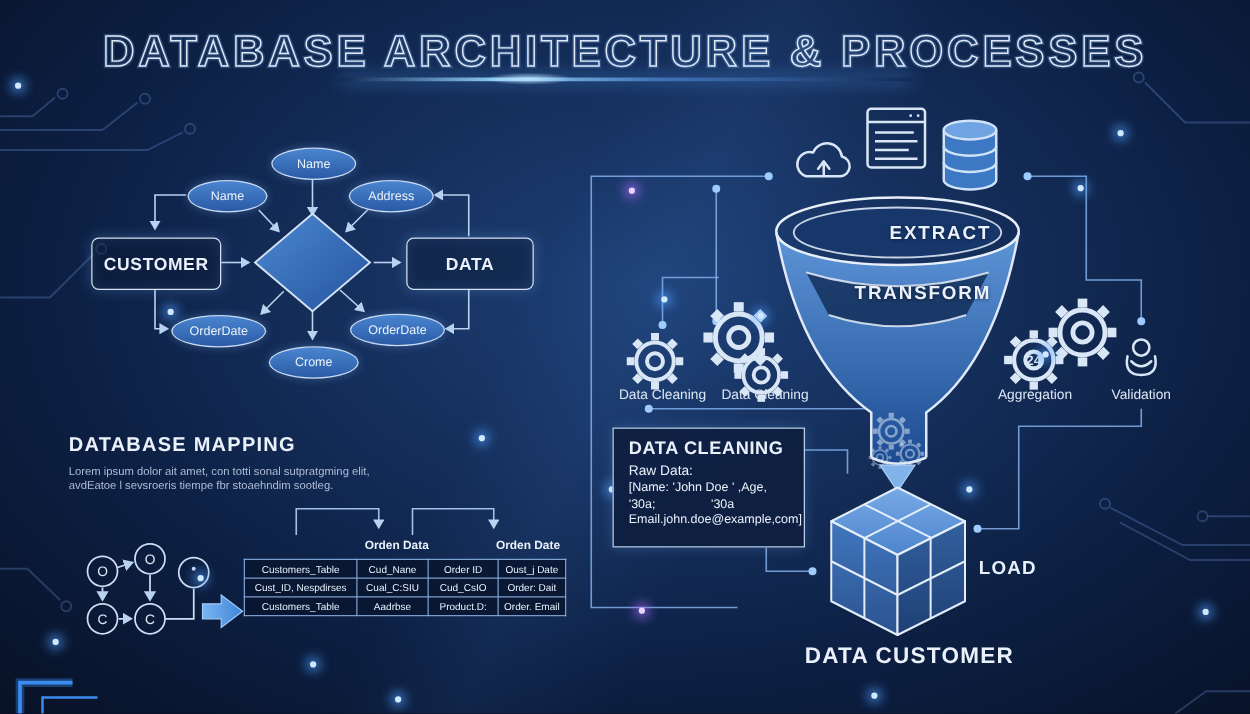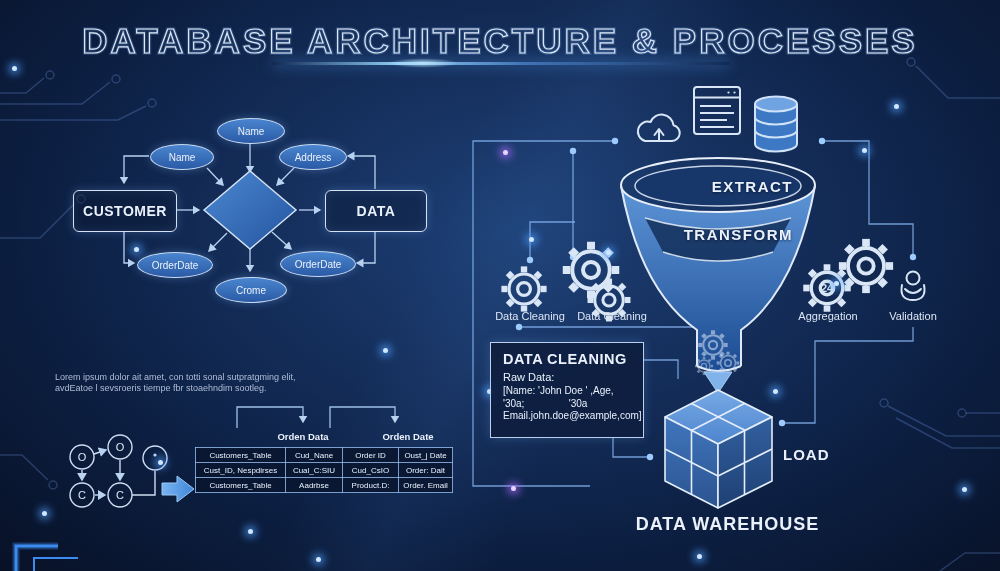--- a/index.html
+++ b/index.html
@@ -23,21 +23,21 @@
     letter-spacing:.5px;box-shadow:0 0 10px rgba(130,180,250,.28), inset 0 0 12px rgba(130,180,250,.12);z-index:2;}
   .attr{border:1.5px solid rgba(215,230,250,.9);border-radius:50%;
     background:linear-gradient(180deg,#4a85cf 0%,#2a5aa5 100%);
     display:flex;align-items:center;justify-content:center;font-size:10px;z-index:2;
     box-shadow:0 0 8px rgba(120,175,245,.35);}
   .rel-label{z-index:2;display:flex;align-items:center;justify-content:center;
     font-weight:bold;font-size:15px;letter-spacing:.5px;}
   
   .sec-head{font-weight:bold;font-size:16px;letter-spacing:1px;z-index:2;}
   .sec-body{font-size:9px;line-height:10.5px;color:#aebcd6;z-index:2;}
-  .bracket-label{font-weight:bold;font-size:9.5px;z-index:2;text-align:center;}
+  .bracket-label{font-weight:bold;font-size:9.5px;z-index:2;text-align:right;}
   table.map{border-collapse:collapse;z-index:2;position:absolute;left:195px;top:447px;}
   table.map td{border:1px solid rgba(150,190,240,.8);height:14px;padding:0 2px;
     font-size:8px;text-align:center;color:#e9f1fc;background:rgba(9,22,48,.88);}
   table.map tr.hd td{background:#2f64b6;font-weight:bold;}
   table.map tr.hd td.hl{background:linear-gradient(180deg,#8ab4e9,#5286cf);}
   .c1{width:85px}.c2{width:52px}.c3{width:51px}.c4{width:49px}
   
   .proc-label{font-size:11px;color:#dce6f5;text-align:center;width:90px;z-index:2;}
   .funnel-text{width:150px;text-align:right;font-weight:bold;font-size:15px;
     letter-spacing:1.5px;z-index:2;text-shadow:0 1px 3px rgba(0,10,30,.6);}
@@ -266,20 +266,21 @@
   <div class="abs entity" style="left:325px;top:190px;width:100px;height:40px;">
     <span>DATA</span>
   </div>
   <div class="abs attr" style="left:217px;top:118px;width:66px;height:24px;">Name</div>
   <div class="abs attr" style="left:150px;top:144px;width:62px;height:24px;">Name</div>
   <div class="abs attr" style="left:279px;top:144px;width:66px;height:24px;">Address</div>
   <div class="abs attr" style="left:137px;top:252px;width:74px;height:24px;">OrderDate</div>
   <div class="abs attr" style="left:280px;top:251px;width:74px;height:24px;">OrderDate</div>
   <div class="abs attr" style="left:215px;top:277px;width:70px;height:24px;">Crome</div>
 
+  <div class="abs sec-head" style="left:55px;top:348px;">DATABASE MAPPING</div>
   <div class="abs sec-body" style="left:55px;top:372px;">
     <div>Lorem ipsum dolor ait amet, con totti sonal sutpratgming elit,</div>
     <div>avdEatoe l sevsroeris tiempe fbr stoaehndim sootleg.</div>
   </div>
   <div class="abs bracket-label" style="left:263px;top:431px;width:80px;">Orden Data</div>
   <div class="abs bracket-label" style="left:368px;top:431px;width:80px;">Orden Date</div>
 
   <svg class="abs z2" style="left:0;top:0;width:220px;height:571px;">
     <g font-family="Liberation Sans, sans-serif" font-size="11" fill="#dfe9f6" text-anchor="middle">
       <text x="82" y="461">O</text>
@@ -322,21 +323,21 @@
 
   <div class="abs clean-box">
     <h3>DATA CLEANING</h3>
     <div class="sub">Raw Data:</div>
     <div class="ln">[Name: 'John Doe ' ,Age,</div>
     <div class="ln">'30a;                '30a</div>
     <div class="ln">Email.john.doe@example,com]</div>
   </div>
 
   <div class="abs big-label" style="left:783px;top:446px;font-size:15px;">LOAD</div>
-  <div class="abs big-label" style="left:630px;top:514px;width:195px;text-align:center;font-size:18px;">DATA WAREHOUSE</div>
+  <div class="abs big-label" style="left:630px;top:514px;width:195px;text-align:center;font-size:18px;">DATA CUSTOMER</div>
 
   <div class="abs dot" style="left:134px;top:247px;"></div>
   <div class="abs dot" style="left:383px;top:348px;"></div>
   <div class="abs dot" style="left:529px;top:237px;"></div>
   <div class="abs dot" style="left:606px;top:250px;"></div>
   <div class="abs dot" style="left:834px;top:281px;"></div>
   <div class="abs dot" style="left:894px;top:104px;"></div>
   <div class="abs dot" style="left:862px;top:148px;"></div>
   <div class="abs dot" style="left:773px;top:389px;"></div>
   <div class="abs dot" style="left:158px;top:460px;"></div>

